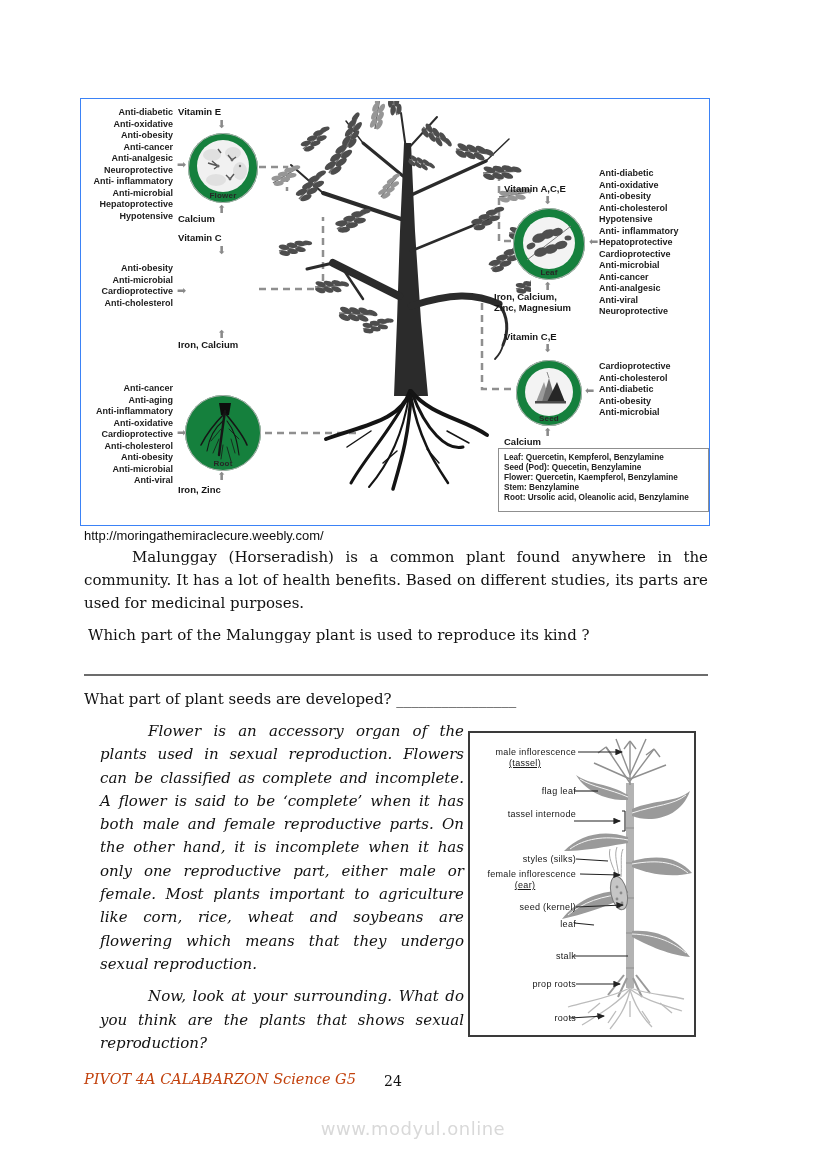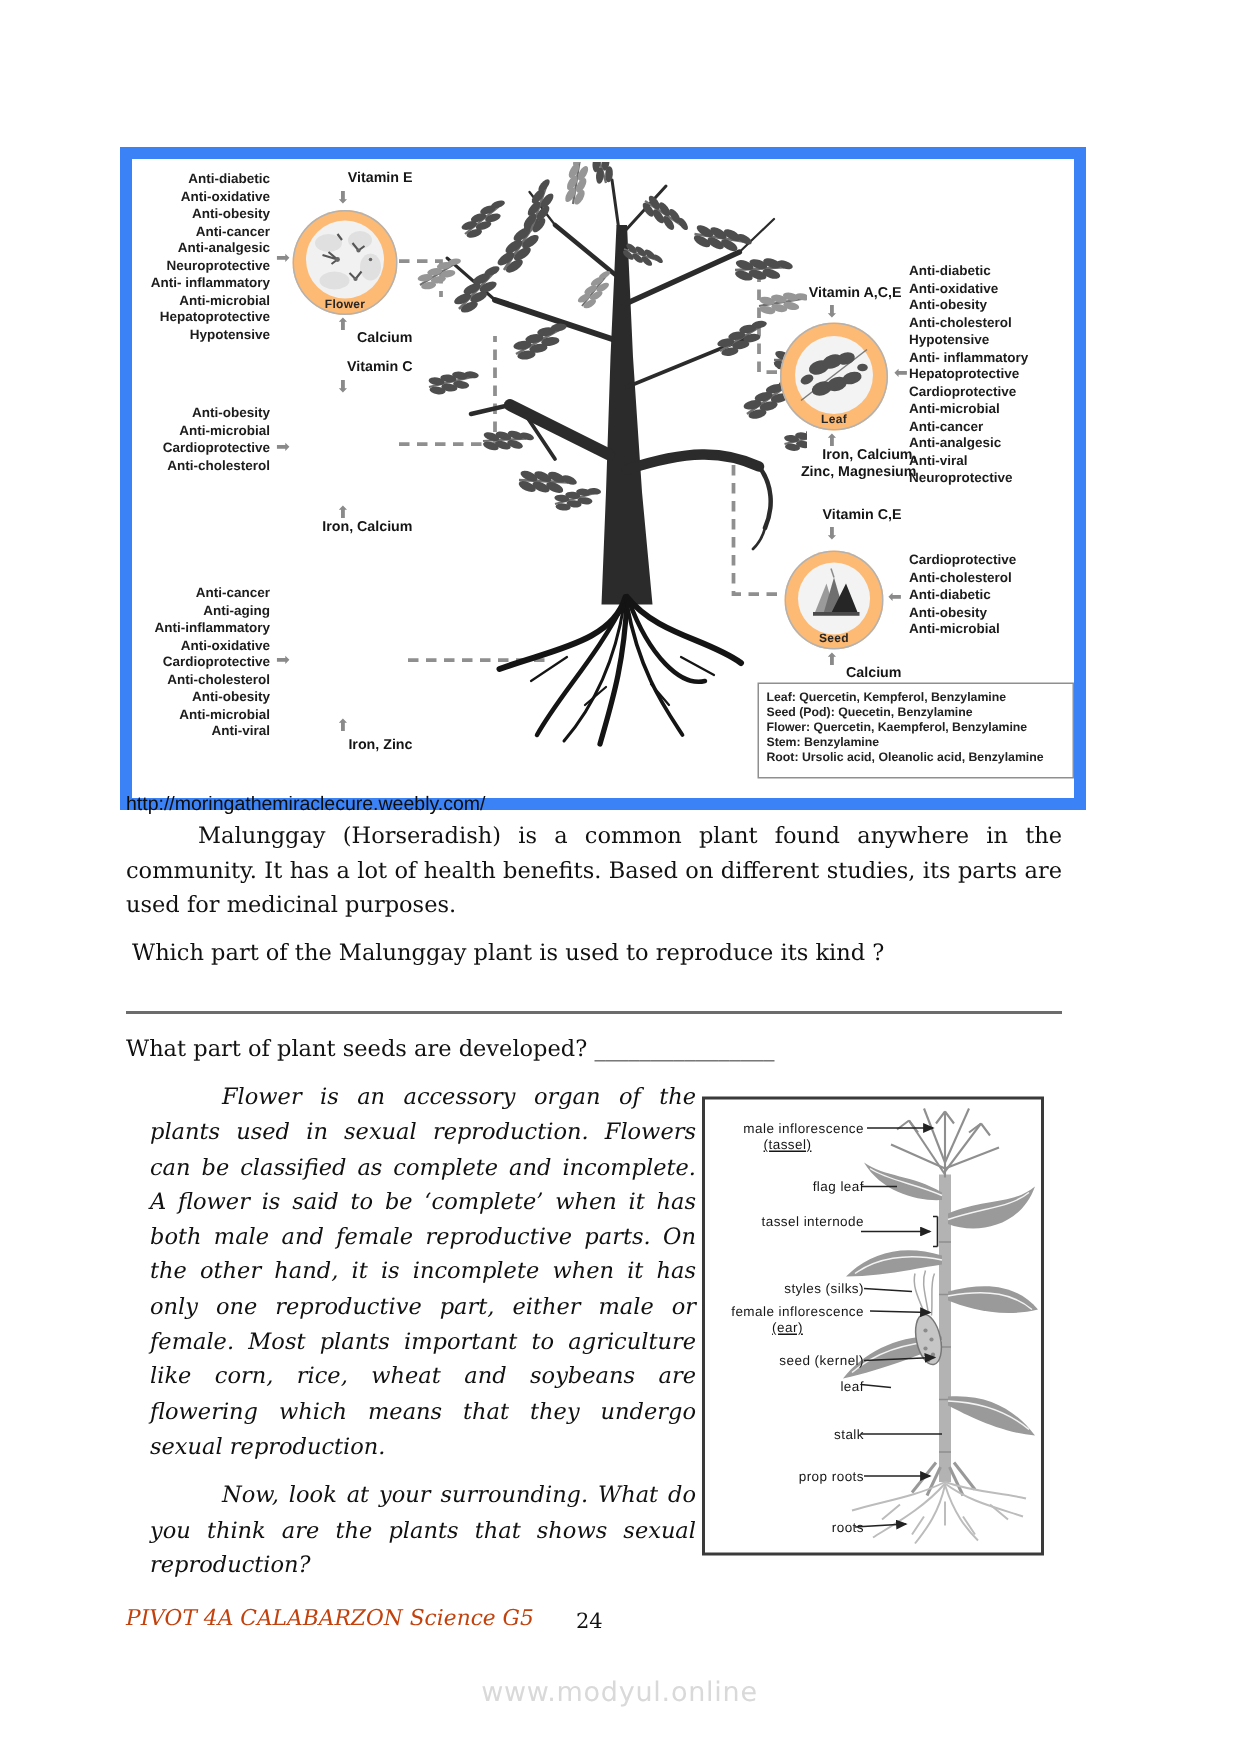--- a/index.html
+++ b/index.html
@@ -1,26 +1,26 @@
 <!DOCTYPE html>
 <html><head>
 <meta charset="utf-8">
 <style>
   html,body{margin:0;padding:0;background:#fff;}
   .page{position:relative;width:826px;height:1169px;background:#fff;overflow:hidden;
         font-family:"Liberation Sans",sans-serif;color:#111;}
   
   .diagram-box{position:absolute;left:80px;top:98px;width:628px;height:426px;
-               border:8px solid #3b82f6;background:#fff;}
+               border:1px solid #3b82f6;background:#fff;}
   .diagram-box *{box-sizing:border-box;}
   .benefit-list{position:absolute;font:bold 9px/11.5px "Liberation Sans",sans-serif;color:#1c1c1c;}
   .benefit-list.ra{text-align:right;}
   .nutrient{position:absolute;font:bold 9.5px/11px "Liberation Sans",sans-serif;
-            text-align:right;color:#151515;}
-  .part-circle{position:absolute;border-radius:50%;background:#fdba74;
+            text-align:left;color:#151515;}
+  .part-circle{position:absolute;border-radius:50%;background:#15803d;
                box-shadow:inset 0 0 0 1px #b2b2b2;}
   .part-circle svg{position:absolute;left:0;top:0;}
   .part-name{position:absolute;bottom:3px;left:0;right:0;text-align:center;
              font:bold 8px "Liberation Sans",sans-serif;color:#262626;letter-spacing:.2px;}
   .blockarrow{position:absolute;color:#8a8a8a;font:11px "DejaVu Sans",sans-serif;line-height:11px;}
   .compounds{position:absolute;left:417px;top:349px;width:211px;height:64px;
              border:1px solid #8f8f8f;padding:4px 5px;
              font:bold 8.2px/10px "Liberation Sans",sans-serif;color:#222;}
   .moringa-title{position:absolute;left:225px;top:384px;width:185px;text-align:center;
                  font:bold 28px "DejaVu Serif",serif;color:#0e0e0e;
@@ -202,20 +202,34 @@
         <div>Anti-aging</div>
         <div>Anti-inflammatory</div>
         <div>Anti-oxidative</div>
         <div>Cardioprotective</div>
         <div>Anti-cholesterol</div>
         <div>Anti-obesity</div>
         <div>Anti-microbial</div>
         <div>Anti-viral</div>
       </div>
     <span class="blockarrow" style="left:96px;top:328px">➡</span>
+    <div class="part-circle" style="left:104px;top:296px;width:76px;height:76px;">
+      <svg width="76" height="76" viewBox="0 0 76 76">
+        <polygon points="34,8 46,8 44,20 36,20" fill="#0d0d0d"></polygon>
+        <g stroke="#161616" fill="none" stroke-linecap="round">
+          <path d="M40,16 C38,30 36,44 34,60" stroke-width="2.4"></path>
+          <path d="M40,18 C30,28 22,38 16,50" stroke-width="1.6"></path>
+          <path d="M40,18 C50,30 58,40 62,50" stroke-width="1.6"></path>
+          <path d="M38,26 C28,34 24,44 22,56" stroke-width="1.1"></path>
+          <path d="M42,26 C50,36 52,46 54,60" stroke-width="1.1"></path>
+          <path d="M36,34 L26,46 M44,34 L54,44 M34,44 L28,58 M46,44 L50,58 M38,50 L36,64 M42,52 L46,66" stroke-width="0.8"></path>
+        </g>
+      </svg>
+      <div class="part-name">Root</div>
+    </div>
     <span class="blockarrow" style="left:136px;top:372px">⬆</span>
     <div class="nutrient" style="left:97px;top:385px;width:90px;">Iron, Zinc</div>
 
     <div class="nutrient" style="left:423px;top:84px;width:90px;">Vitamin A,C,E</div>
     <span class="blockarrow" style="left:462px;top:96px">⬇</span>
     <div class="part-circle" style="left:432px;top:109px;width:72px;height:72px;">
       <svg width="72" height="72" viewBox="0 0 72 72">
         <circle cx="36" cy="35" r="26" fill="#f3f3f3"></circle>
         <path d="M14,52 L58,18" stroke="#7a7a7a" stroke-width="1" fill="none"></path>
         <g fill="#4f4f4f">

